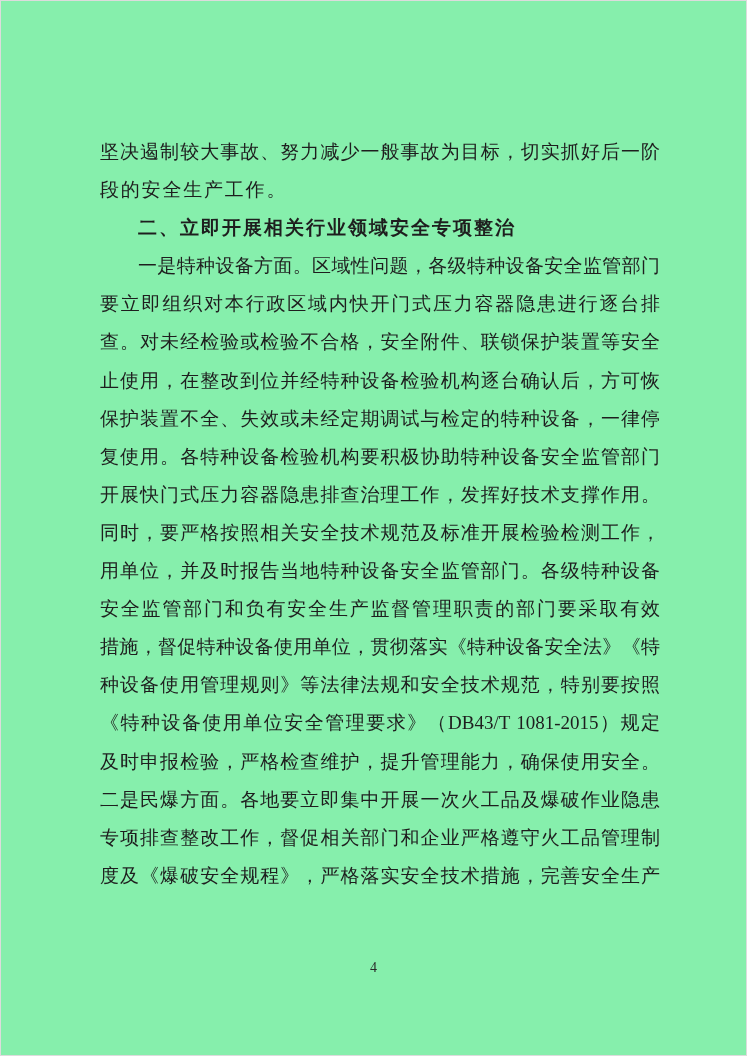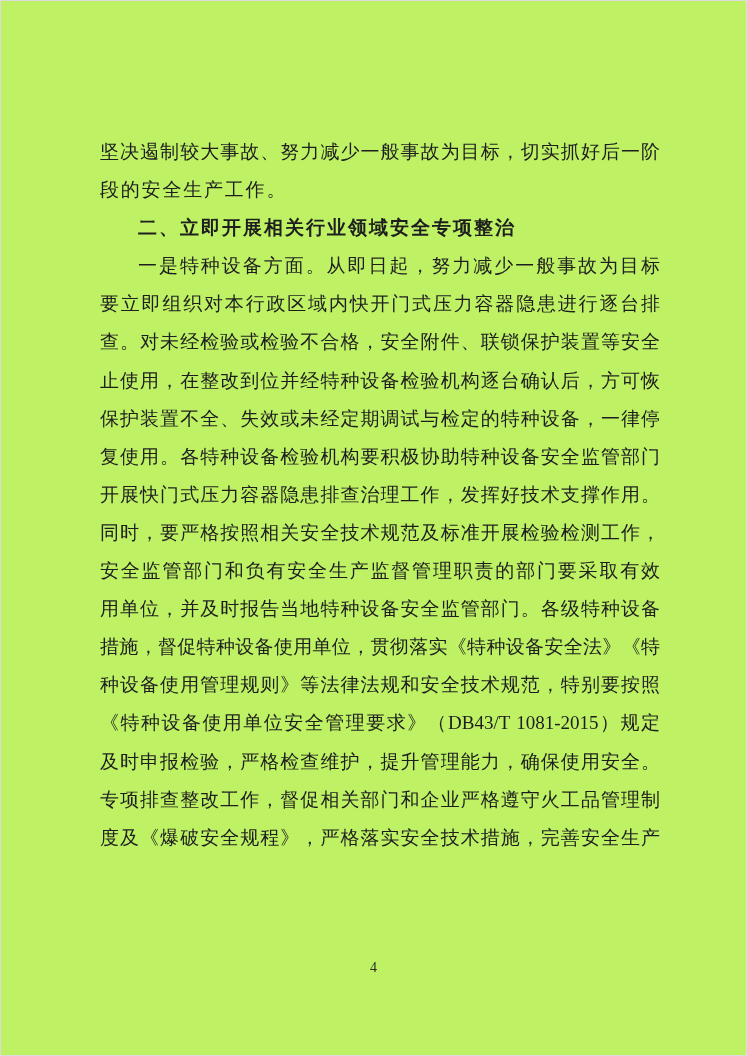--- a/index.html
+++ b/index.html
@@ -10,21 +10,21 @@
     width: 747px;
     height: 1056px;
     position: relative;
     background: #ffffff;
     font-family: "Liberation Serif", "DejaVu Serif", serif;
     color: #1e1e1e;
   }
   .page {
     position: absolute;
     inset: 0;
-    background: #bef264;
+    background: #86efac;
     box-shadow: inset 0 0 0 1px #dcdcdc;
     overflow: hidden;
   }
   .textblock {
     position: absolute;
     left: 100px;
     top: 133px;
     width: 560px;
   }
   .line {
@@ -63,31 +63,32 @@
   }
 </style>
 </head>
 <body>
 
 <div class="page">
   <div class="textblock">
     <div class="line">坚决遏制较大事故、努力减少一般事故为目标，切实抓好后一阶</div>
     <div class="line para-end">段的安全生产工作。</div>
     <div class="line heading">二、立即开展相关行业领域安全专项整治</div>
-    <div class="line indent">一是特种设备方面。从即日起，努力减少一般事故为目标</div>
+    <div class="line indent">一是特种设备方面。区域性问题，各级特种设备安全监管部门</div>
     <div class="line">要立即组织对本行政区域内快开门式压力容器隐患进行逐台排</div>
     <div class="line">查。对未经检验或检验不合格，安全附件、联锁保护装置等安全</div>
     <div class="line">止使用，在整改到位并经特种设备检验机构逐台确认后，方可恢</div>
     <div class="line">保护装置不全、失效或未经定期调试与检定的特种设备，一律停</div>
     <div class="line">复使用。各特种设备检验机构要积极协助特种设备安全监管部门</div>
     <div class="line">开展快门式压力容器隐患排查治理工作，发挥好技术支撑作用。</div>
     <div class="line">同时，要严格按照相关安全技术规范及标准开展检验检测工作，</div>
+    <div class="line">用单位，并及时报告当地特种设备安全监管部门。各级特种设备</div>
     <div class="line">安全监管部门和负有安全生产监督管理职责的部门要采取有效</div>
-    <div class="line">用单位，并及时报告当地特种设备安全监管部门。各级特种设备</div>
     <div class="line">措施，督促特种设备使用单位，贯彻落实《特种设备安全法》《特</div>
     <div class="line">种设备使用管理规则》等法律法规和安全技术规范，特别要按照</div>
     <div class="line">《特种设备使用单位安全管理要求》（DB43/T 1081-2015）规定</div>
     <div class="line">及时申报检验，严格检查维护，提升管理能力，确保使用安全。</div>
+    <div class="line">二是民爆方面。各地要立即集中开展一次火工品及爆破作业隐患</div>
     <div class="line">专项排查整改工作，督促相关部门和企业严格遵守火工品管理制</div>
     <div class="line">度及《爆破安全规程》，严格落实安全技术措施，完善安全生产</div>
   </div>
   <div class="pagenum">4</div>
 </div>
 
 </body></html>

